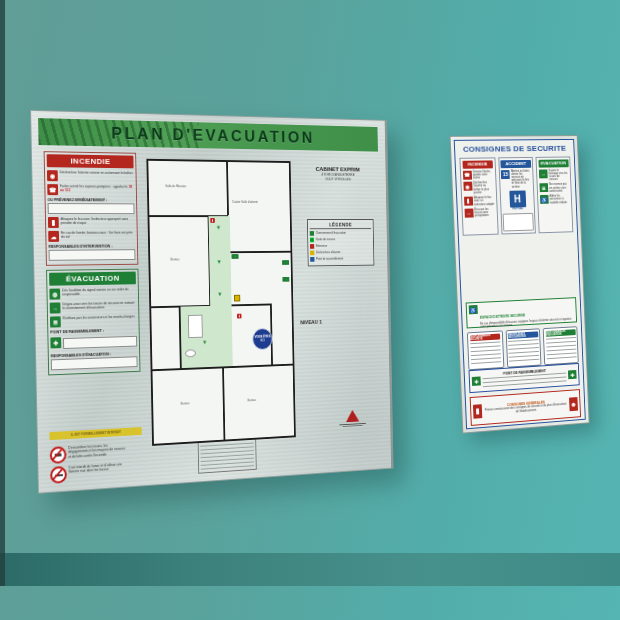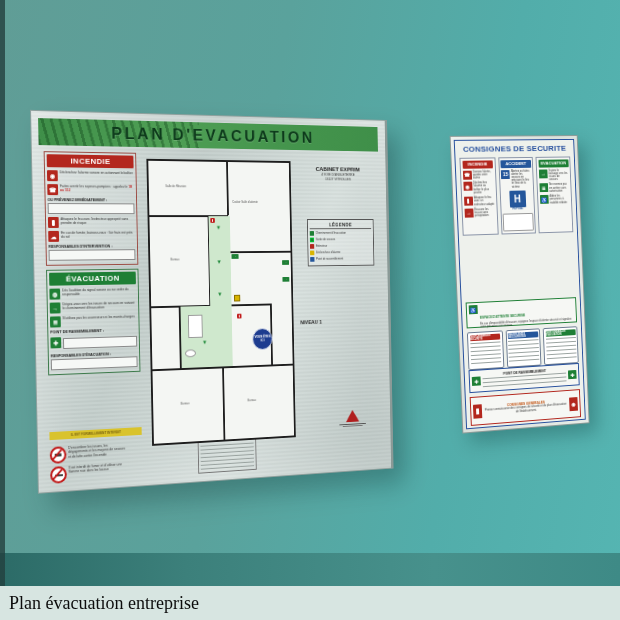--- a/index.html
+++ b/index.html
@@ -380,16 +380,13 @@
           <div class="s-t" style="text-align:center">Prenez connaissance des consignes de sécurité et du plan d'évacuation de l'établissement.</div>
         </span>
         <span class="s-tile" style="background:#b3271e;height:14px">◉</span>
       </div>
     </div>
   </div>
 
   <div class="floor-band"></div>
   <div class="wall-edge"></div>
 
-  <div class="caption-bar">
-    <span>Plan évacuation entreprise</span>
-  </div>
 </div>
 
 </body></html>

